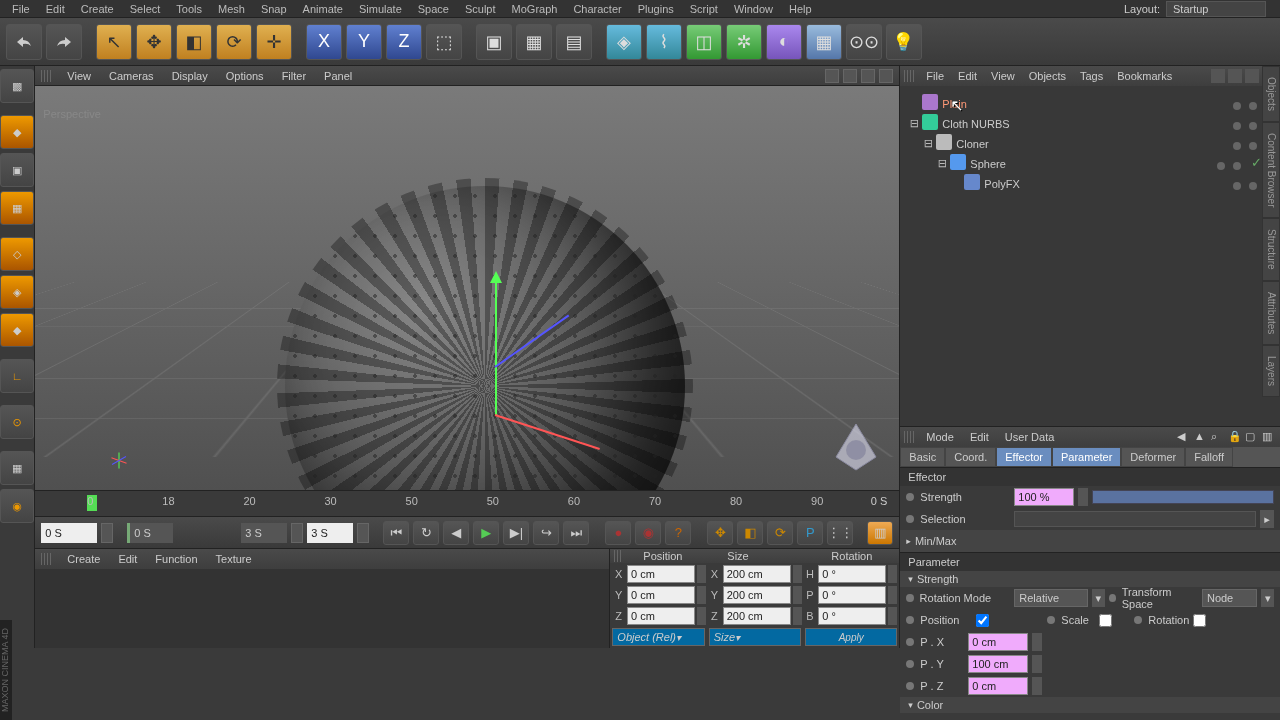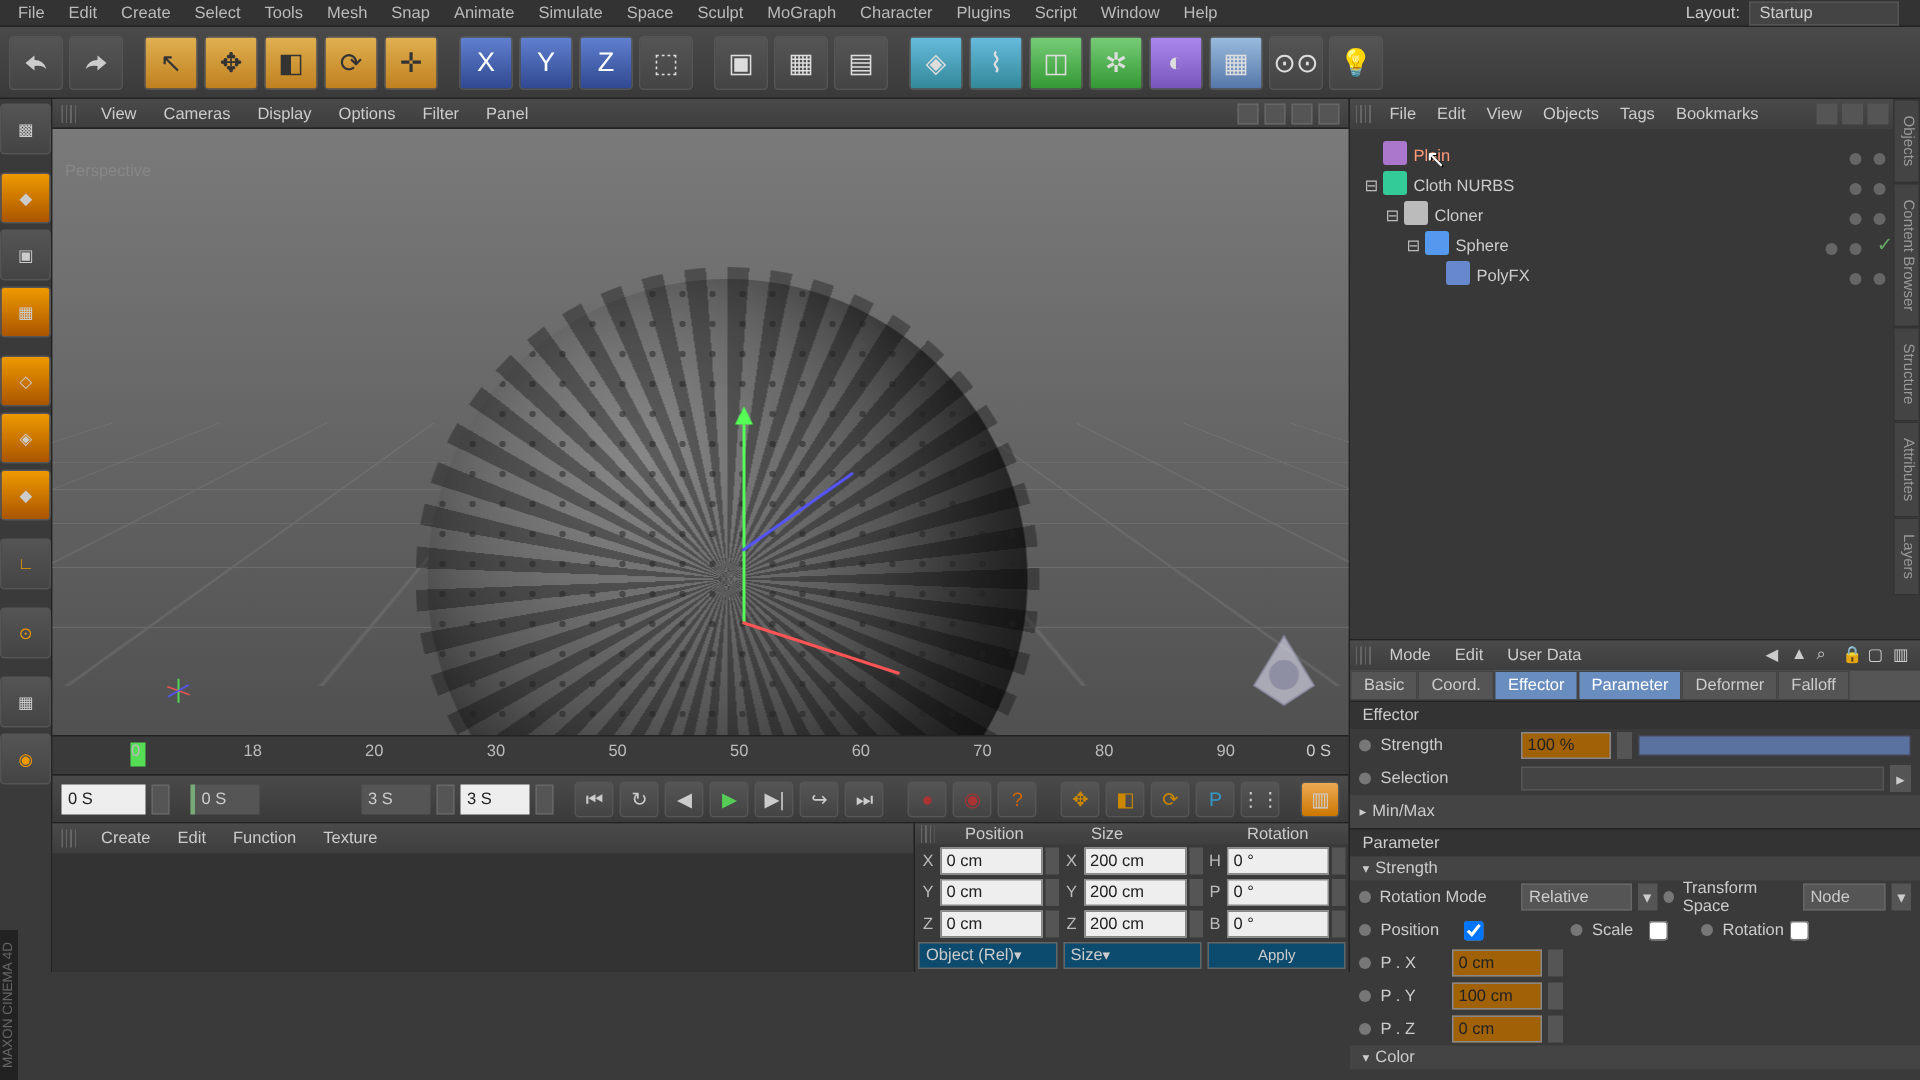--- a/index.html
+++ b/index.html
@@ -53,21 +53,21 @@
 .mat-body { flex:1; background:#333;}
 .coord-panel { width: 290px; border-left:1px solid #222; display:flex; flex-direction:column;}
 .coord-head { height:20px; background:linear-gradient(#4a4a4a,#3e3e3e); display:flex; align-items:center;}
 .coord-head .col { flex:0 0 84px; padding-left:16px; }
 .coord-head .col.lbl{flex:0 0 20px; padding:0;}
 .coord-row { height:21px; display:flex; align-items:center; padding:1px 2px; gap:2px;}
 .coord-row .lbl { width:14px; text-align:center; color:#bbb;}
 .coord-row input { width:68px; height:18px; background:#eee; border:1px solid #888; padding:0 3px; color:#222; font-size:11px;}
 .coord-row .sp { width:10px; height:18px; background:#555;}
 .coord-foot { display:flex; gap:4px; padding:2px;}
-.coord-foot .dd { flex:1; height:18px; background:#0c4a6e; border:1px solid #666; padding:1px 4px; font-size:10px; display:flex; align-items:center;}
+.coord-foot .dd { flex:1; height:18px; background:#0369a1; border:1px solid #666; padding:1px 4px; font-size:10px; display:flex; align-items:center;font-style:italic;}
 .right-col { width:410px; background:#3a3a3a; border-left:1px solid #222; display:flex; flex-direction:column;}
 .om { flex: 0 0 360px; display:flex; flex-direction:column;}
 .om-menu { height:20px; background:linear-gradient(#4a4a4a,#3e3e3e); display:flex; align-items:center; padding:0 4px; gap:2px;}
 .om-menu .mi { padding:2px 6px;}
 .om-menu .right { margin-left:auto; display:flex; gap:3px;}
 .om-menu .right div{width:14px;height:14px;background:#555;}
 .om-body { flex:1; background:#383838; padding:4px 2px; position:relative;}
 .om-row { height:20px; display:flex; align-items:flex-end; }
 .om-row .exp { width:12px; text-align:center; color:#bbb;}
 .om-row .ico { width:16px; height:16px; margin:0 2px; border-radius:2px;}
@@ -89,21 +89,21 @@
 .tabs { display:flex; flex-wrap:wrap; background:#555;}
 .tab { padding:3px 8px; background:#555; color:#ccc; border:1px solid #444; cursor:pointer;}
 .tab.active { background:#6a8dbf; color:#fff;}
 .attr-body { flex:1; overflow-y:auto; background:#3a3a3a;}
 .section-hdr { background:#333; padding:3px 8px; border-top:1px solid #222;}
 .subsection { background:#444; padding:2px 8px; display:flex; align-items:center; gap:4px;}
 .subsection::before{content:'▾'; font-size:9px;}
 .prop-row { display:flex; align-items:center; padding:2px 6px; gap:4px; height:22px;}
 .prop-row .r { width:8px; height:8px; background:#777; border-radius:50%; margin-right:2px;}
 .prop-row .lbl { width:90px; }
-.prop-row input[type=text] { width:60px; height:18px; background:#a16207; border:1px solid #888; color:#222; padding:0 3px;}
+.prop-row input[type=text] { width:60px; height:18px; background:#f0abfc; border:1px solid #888; color:#222; padding:0 3px;}
 .prop-row .sp {width:10px;height:18px;background:#555;}
 .prop-row .slider { flex:1; height:14px; background:#5a72a0; border:1px solid #445;}
 .prop-row .dd { width:80px; height:18px; background:#555; border:1px solid #666; padding:1px 4px; display:flex; align-items:center;}
 .prop-row .arrow{width:14px;height:18px;background:#555;display:flex;align-items:center;justify-content:center;}
 .prop-row input[type=checkbox]{width:13px;height:13px;}
 .side-tabs { position:absolute; right:0; top:66px; width:18px; display:flex; flex-direction:column;}
 .side-tab { writing-mode:vertical-rl; padding:10px 2px; background:#444; border:1px solid #333; color:#999; font-size:10px;}
 .brand { position:absolute; left:0; bottom:0; width:12px; height:100px; writing-mode:vertical-rl; transform:rotate(180deg); background:#222; color:#666; font-size:9px; text-align:center; padding:4px 0;}
 svg{display:block;}
 </style>

